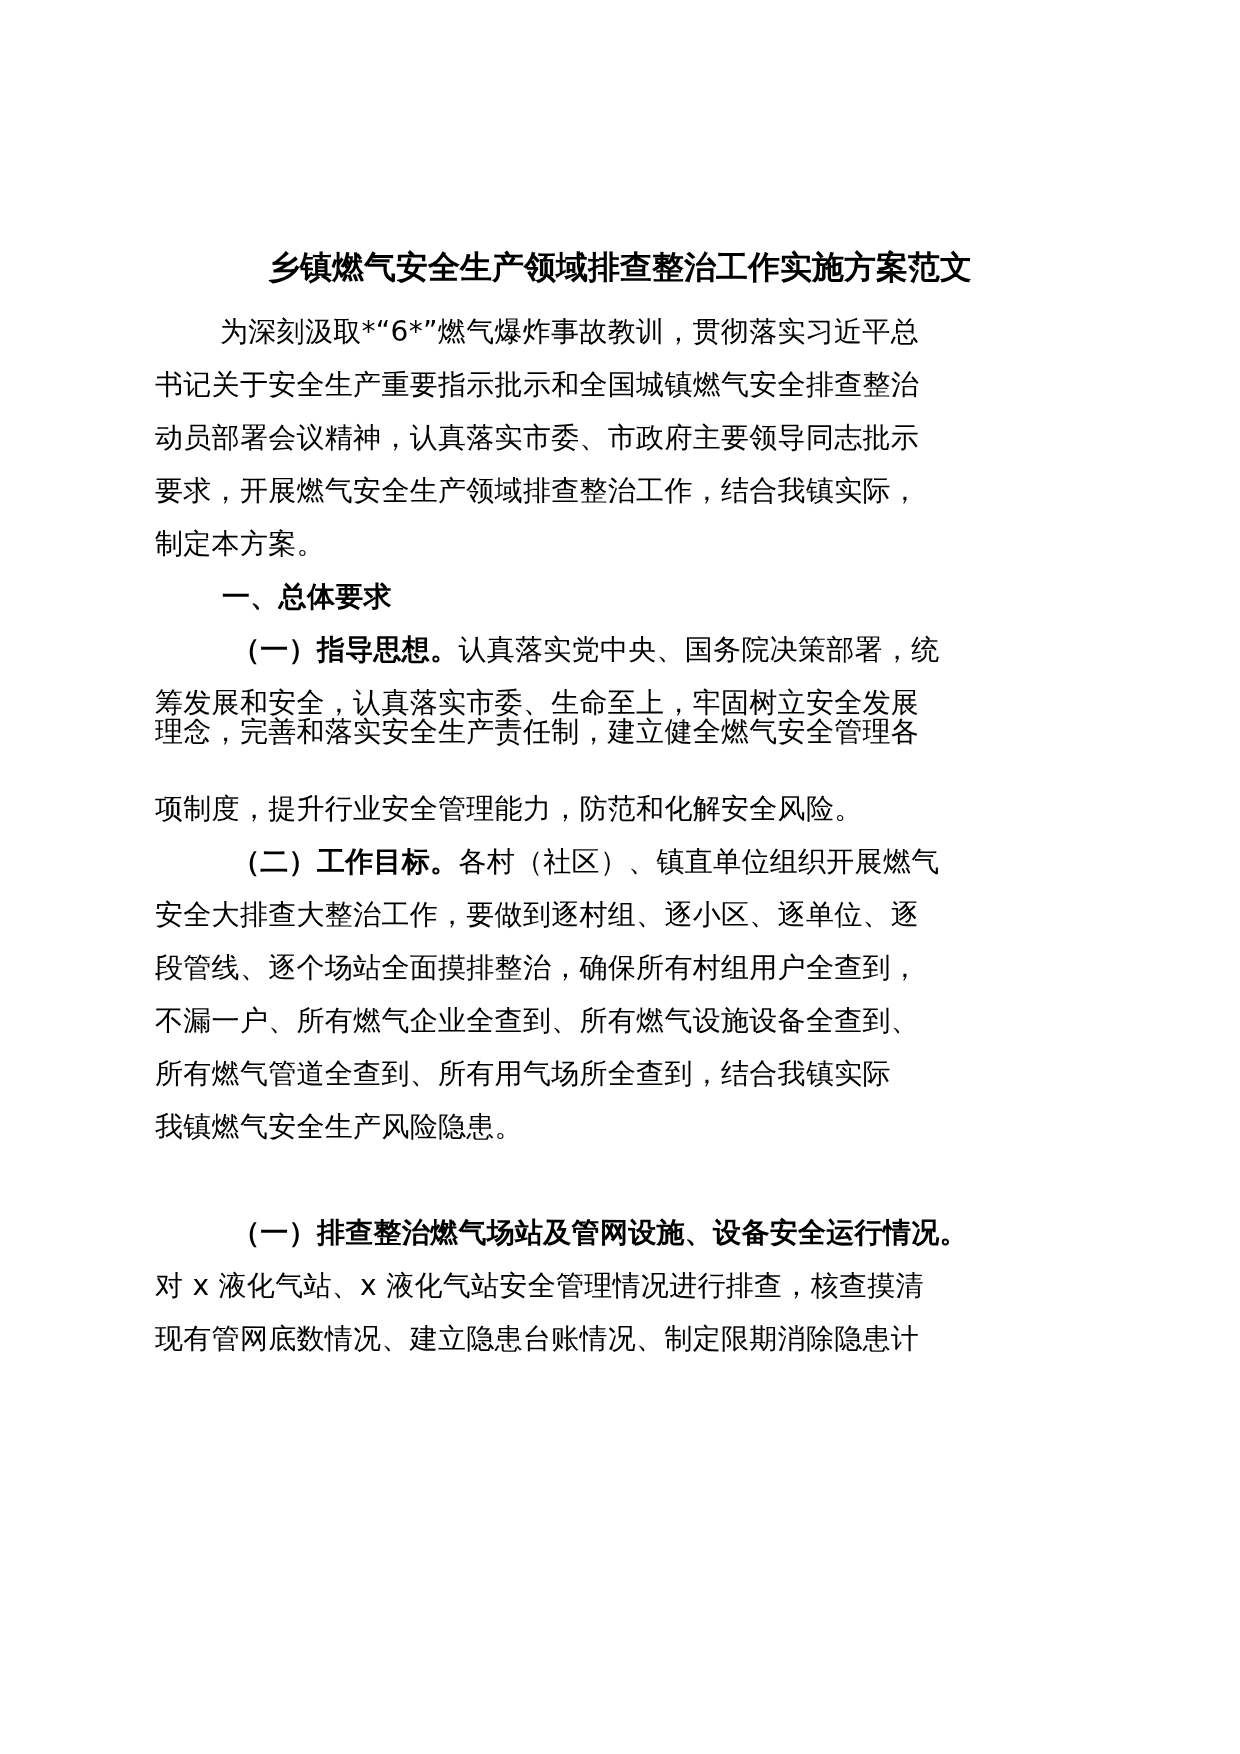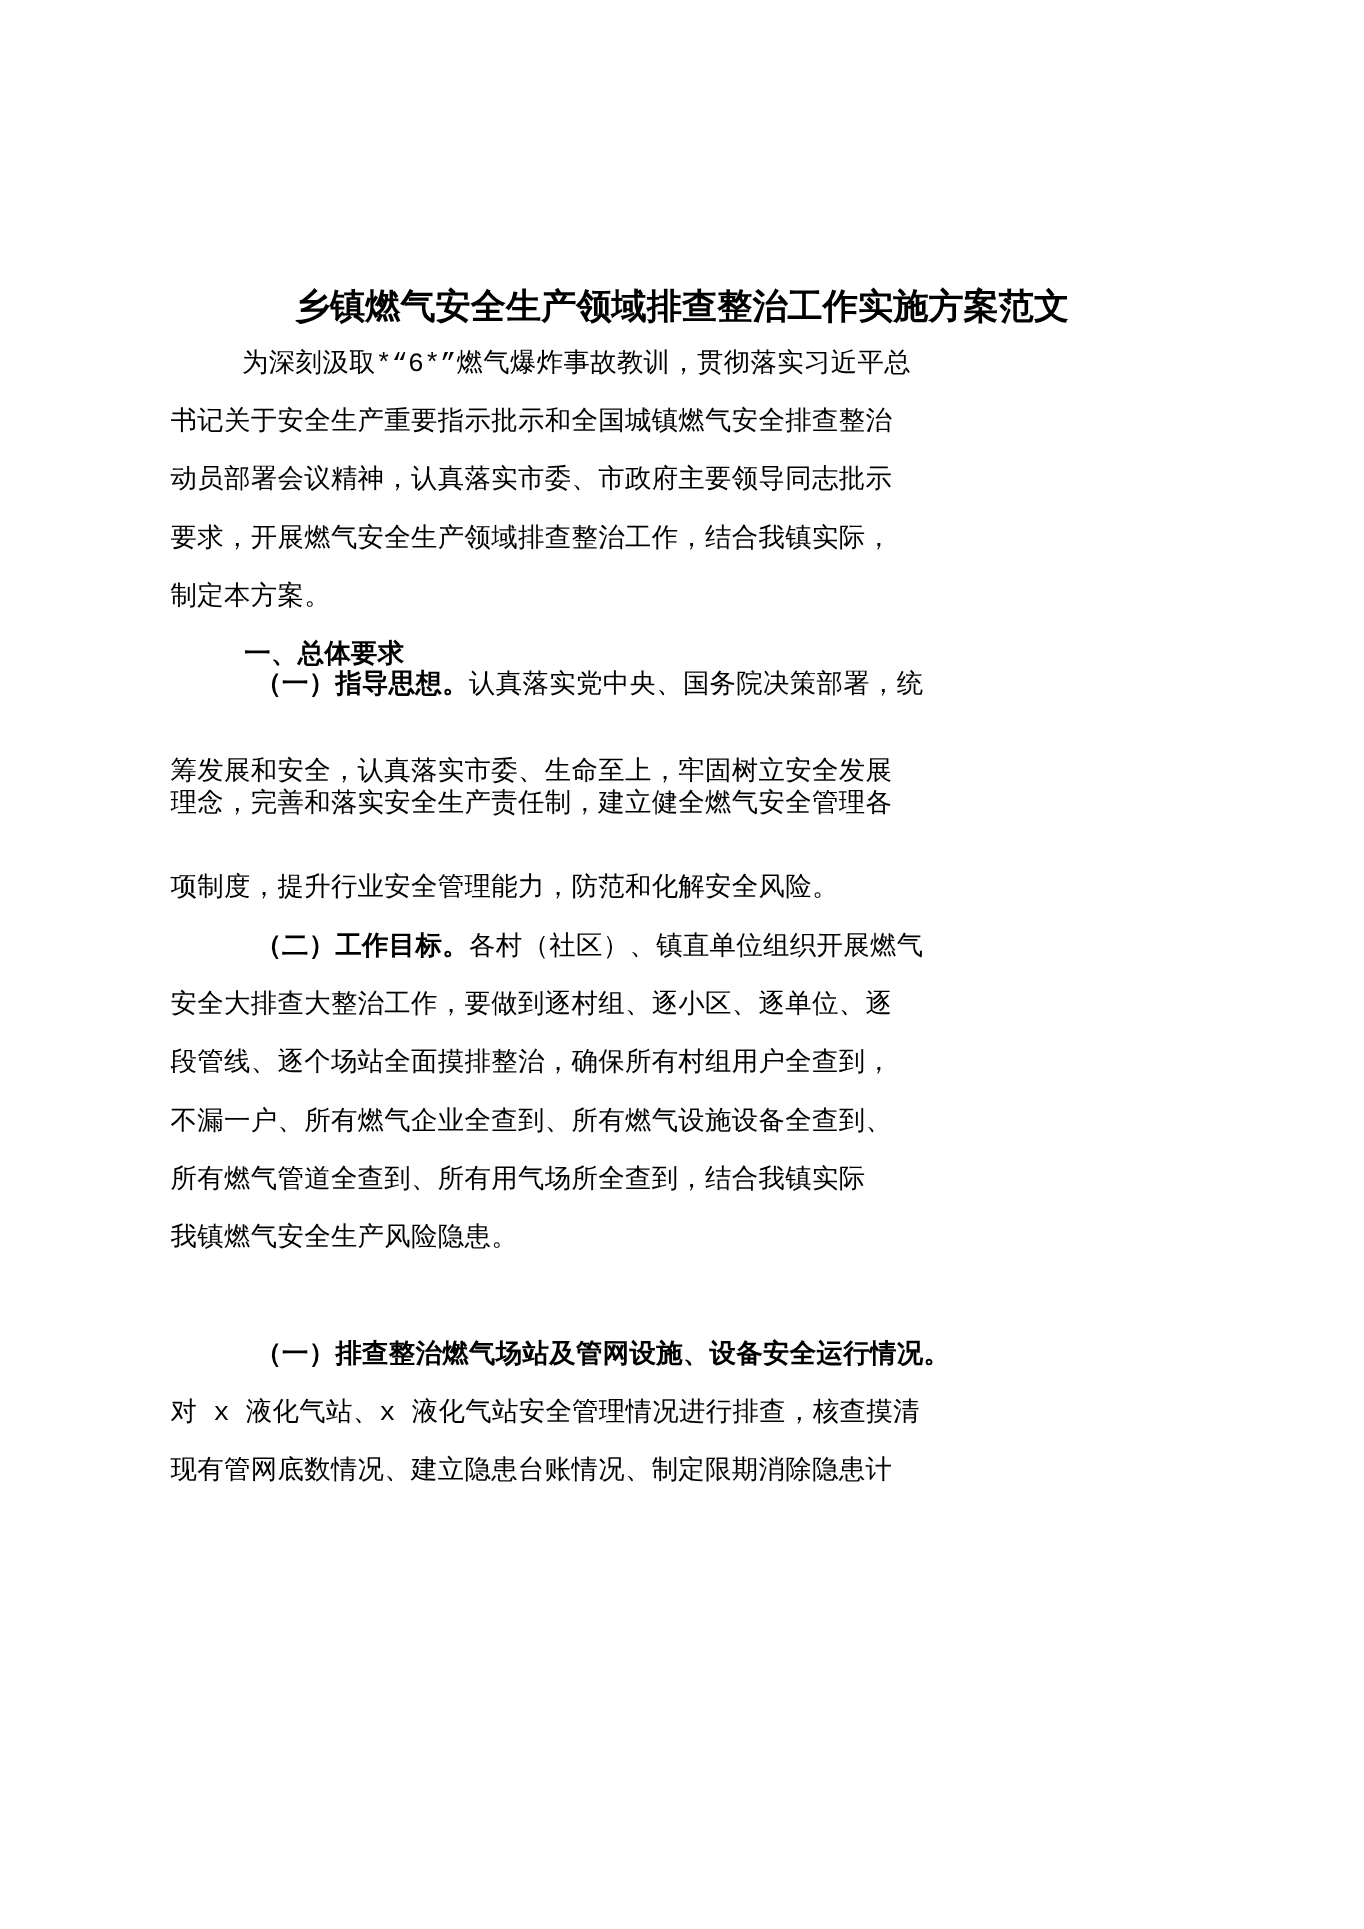--- a/index.html
+++ b/index.html
@@ -26,31 +26,29 @@
       position: absolute;
       left: 0;
       width: 1240px;
       top: 243px;
       text-align: center;
       font-weight: bold;
       font-size: 32px;
       line-height: 48px;
       letter-spacing: 0px;
       white-space: nowrap;
-      margin-top: 11px;
     }
     .line {
       position: absolute;
       left: 155px;
       width: 910px;
-      font-size: 24px;
+      font-size: 28px;
       line-height: 48px;
       white-space: nowrap;
       letter-spacing: 0.3px;
-      font-family: Liberation Mono, monospace;
     }
     .indent { left: 220px; }
     .heading { font-weight: bold; left: 222px; }
     .sub-indent { left: 232px; }
     .bold { font-weight: bold; }
   </style>
 </head>
 <body>
 
 <div class="page">
@@ -58,21 +56,21 @@
   <div class="title" style="top:243px">乡镇燃气安全生产领域排查整治工作实施方案范文</div>
 
   <div class="line indent" style="top:308px">为深刻汲取*“6*”燃气爆炸事故教训，贯彻落实习近平总</div>
   <div class="line" style="top:361px">书记关于安全生产重要指示批示和全国城镇燃气安全排查整治</div>
   <div class="line" style="top:414px">动员部署会议精神，认真落实市委、市政府主要领导同志批示</div>
   <div class="line" style="top:467px">要求，开展燃气安全生产领域排查整治工作，结合我镇实际，</div>
   <div class="line" style="top:520px">制定本方案。</div>
 
   <div class="line heading" style="top:573px">一、总体要求</div>
 
-  <div class="line sub-indent" style="top:600px">
+  <div class="line sub-indent" style="top:626px">
     <span class="bold">（一）指导思想。</span><span>认真落实党中央、国务院决策部署，统</span>
   </div>
   <div class="line" style="top:679px">筹发展和安全，认真落实市委、生命至上，牢固树立安全发展</div>
   <div class="line" style="top:708px">理念，完善和落实安全生产责任制，建立健全燃气安全管理各</div>
   <div class="line" style="top:785px">项制度，提升行业安全管理能力，防范和化解安全风险。</div>
 
   <div class="line sub-indent" style="top:838px">
     <span class="bold">（二）工作目标。</span><span>各村（社区）、镇直单位组织开展燃气</span>
   </div>
   <div class="line" style="top:891px">安全大排查大整治工作，要做到逐村组、逐小区、逐单位、逐</div>

